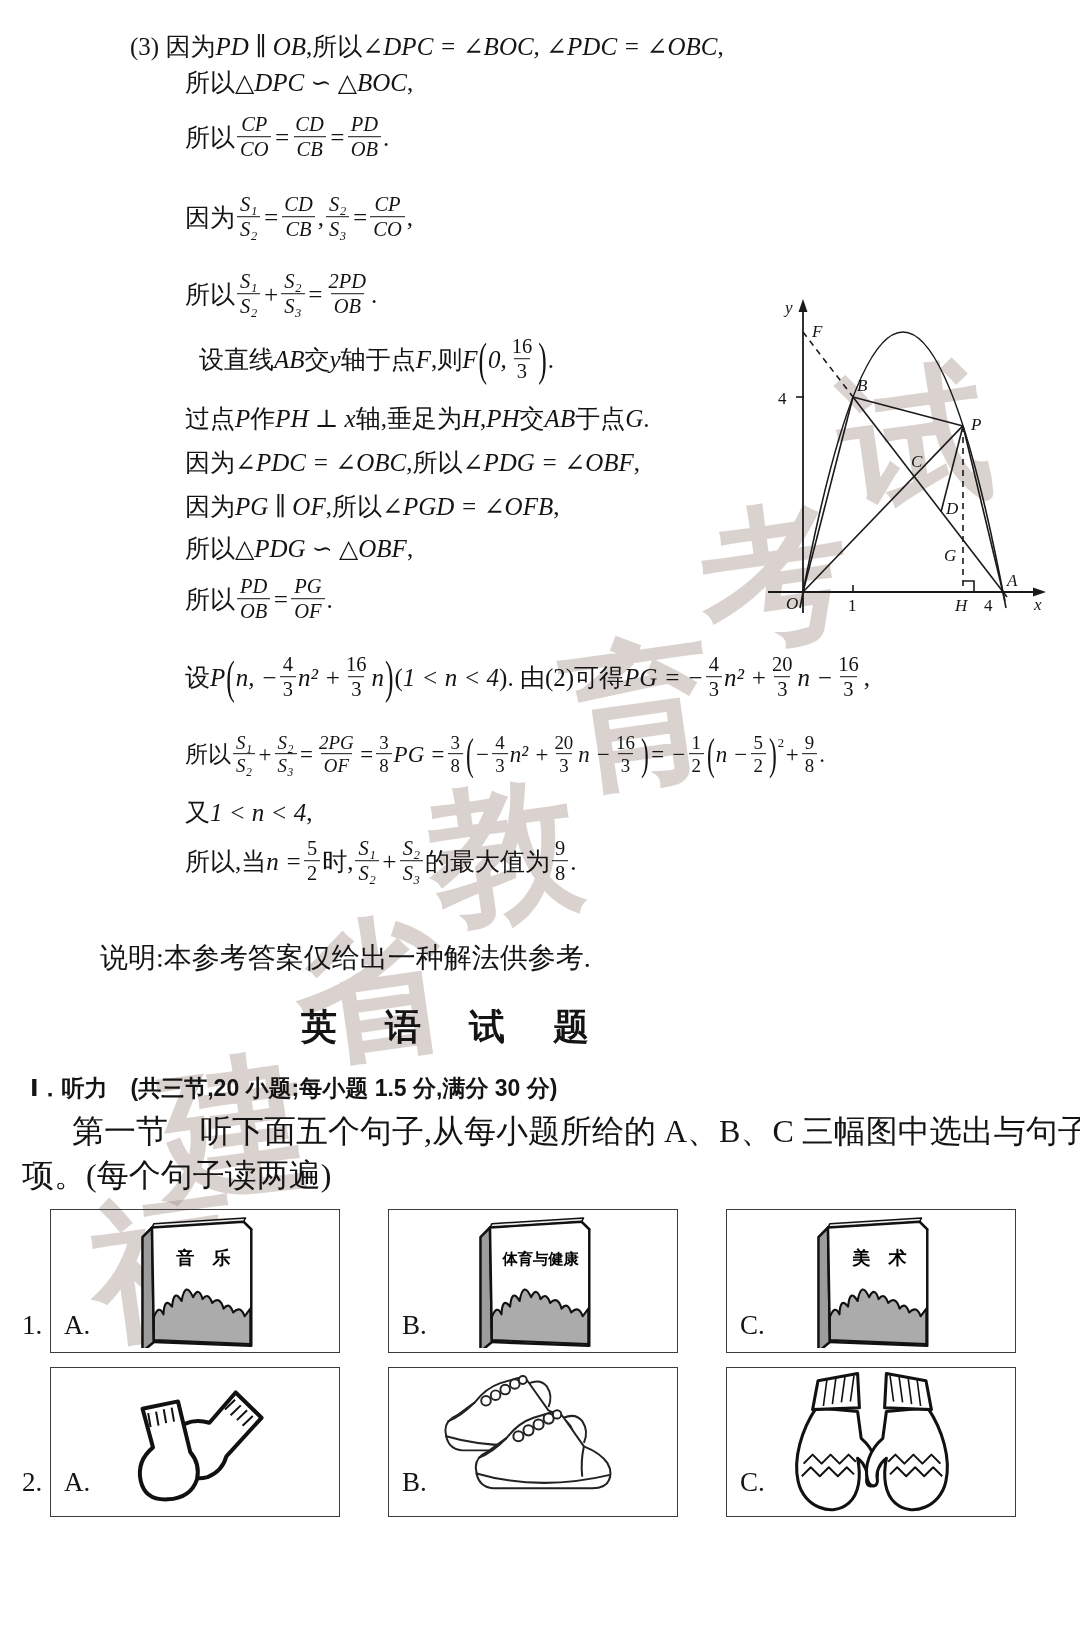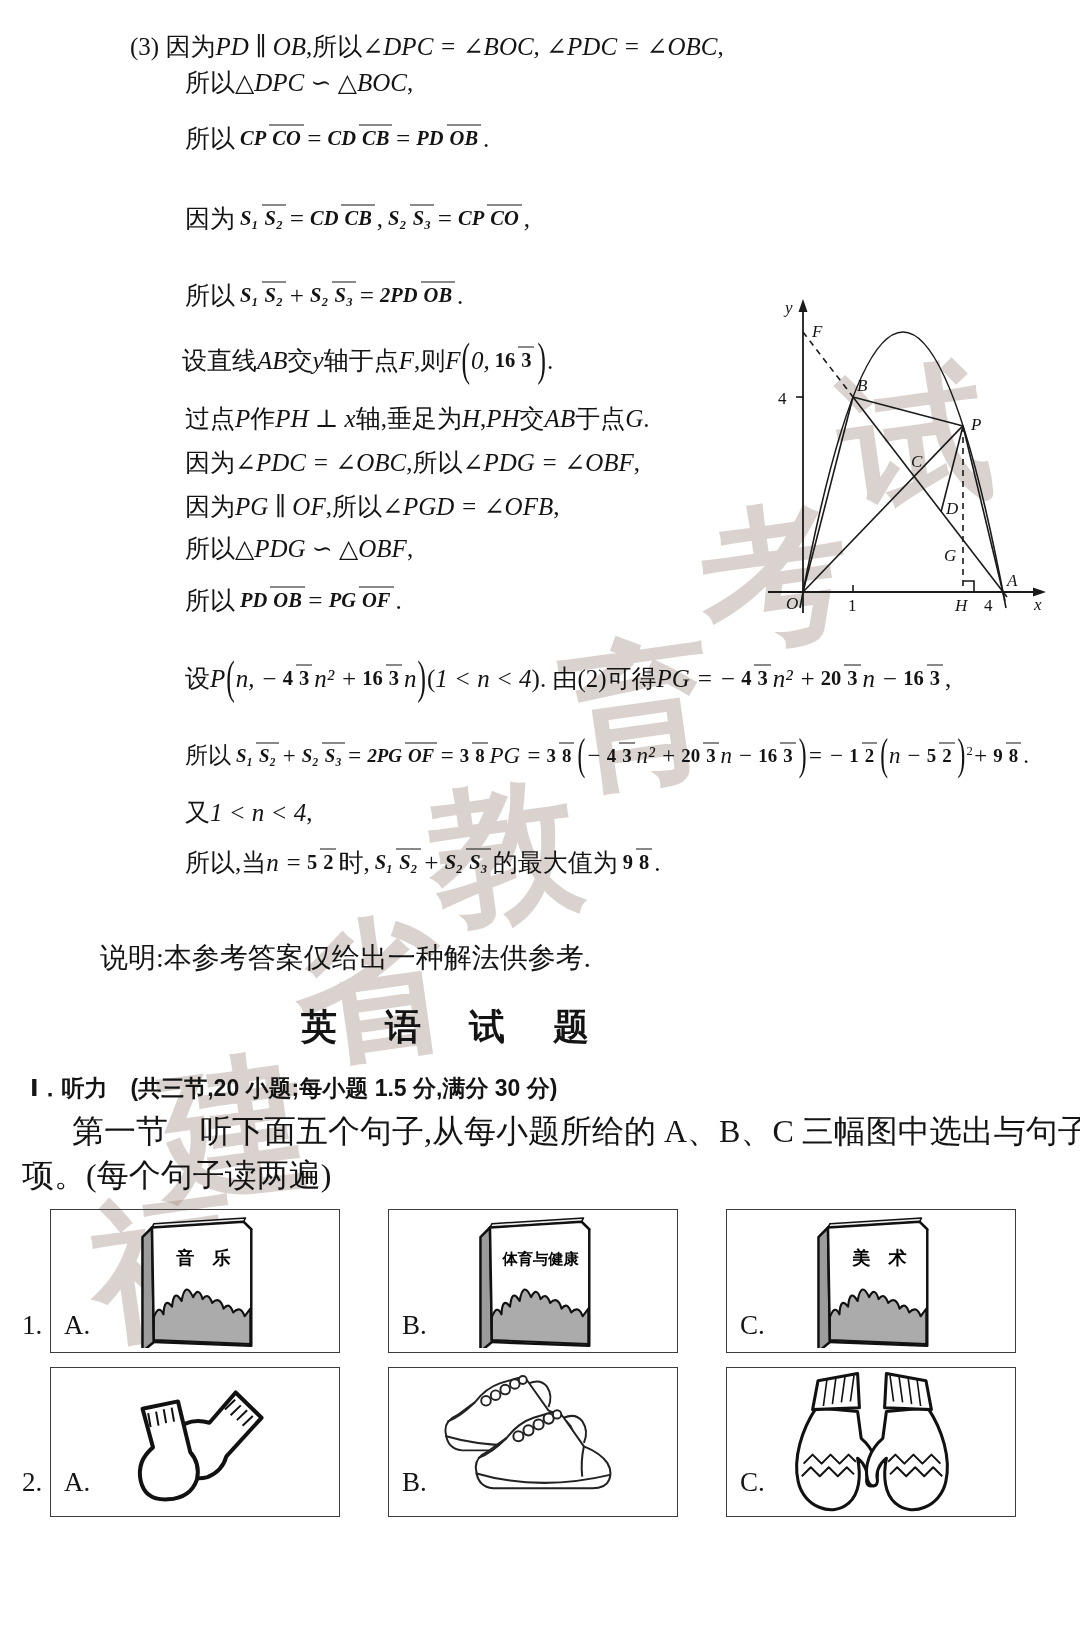--- a/index.html
+++ b/index.html
@@ -14,21 +14,21 @@
   .wm:nth-of-type(4){left:430px;top:754px;}
   .wm:nth-of-type(5){left:295px;top:892px;}
   .wm:nth-of-type(6){left:160px;top:1030px;}
   .wm:nth-of-type(7){left:92px;top:1168px;}
   
   .aline{position:absolute;transform:translateY(-50%);white-space:pre;}
   .mline{position:absolute;transform:translateY(-50%);white-space:nowrap;
          display:flex;align-items:center;font-size:25px;}
   .mline .mi{font-style:italic;}
   .mline .ct{font-style:normal;}
-  .frac{display:inline-flex;align-items:center;margin:0 2px;font-weight:bold;}
+  .frac{display:inline-flex;flex-direction:column;align-items:center;margin:0 2px;}
   .fn{font-size:.82em;line-height:1.12;padding:0 3px;}
   .fd{font-size:.82em;line-height:1.25;padding:0 3px;border-top:1.4px solid #141414;}
   .fit{font-style:italic;}
   .bigp{display:inline-block;transform:scaleY(1.85);font-size:1.02em;padding:0 1px;font-style:normal;}
   .supx{font-size:.55em;align-self:flex-start;margin-top:4px;}
   .hei{font-family:"Liberation Sans","DejaVu Sans",sans-serif;font-weight:bold;}
   .note{font-size:28px;}
   .bigtitle{left:0;width:896px;text-align:center;font-size:36px;letter-spacing:6px;}
   .sect{font-size:23px;}
   .para{font-size:32px;}
@@ -118,21 +118,21 @@
         <span class="fn fit">S₂</span>
         <span class="fd fit">S₃</span>
       </span>
       <span class="mi"> = </span>
       <span class="frac">
         <span class="fn fit">2PD</span>
         <span class="fd fit">OB</span>
       </span>
       <span class="ct">.</span>
     </div>
-  <div class="mline" style="top:360px;left:182px">
+  <div class="mline" style="top:360px;left:199px">
       <span class="ct">设直线 </span>
       <span class="mi">AB</span>
       <span class="ct"> 交 </span>
       <span class="mi">y</span>
       <span class="ct"> 轴于点 </span>
       <span class="mi">F</span>
       <span class="ct">,则 </span>
       <span class="mi">F</span>
       <span class="bigp">(</span>
       <span class="mi">0,</span>

